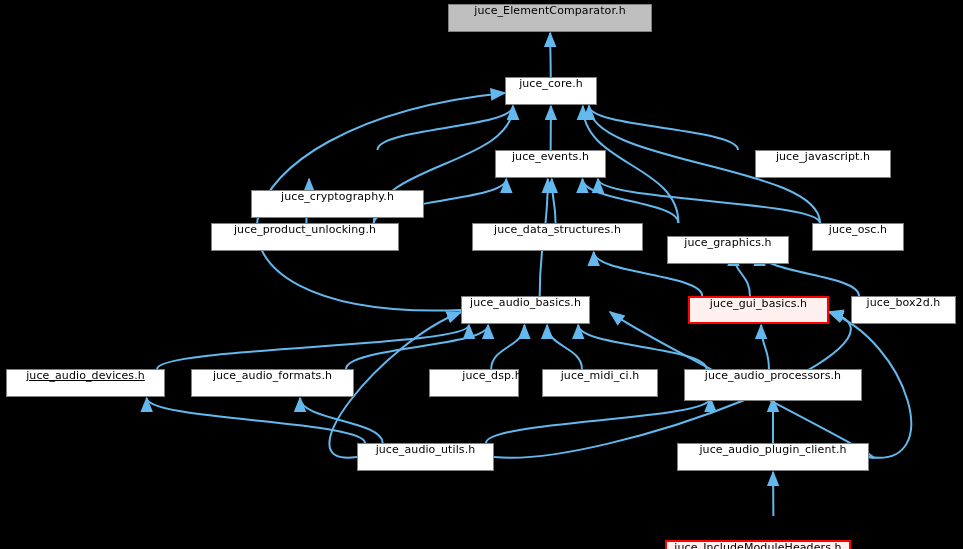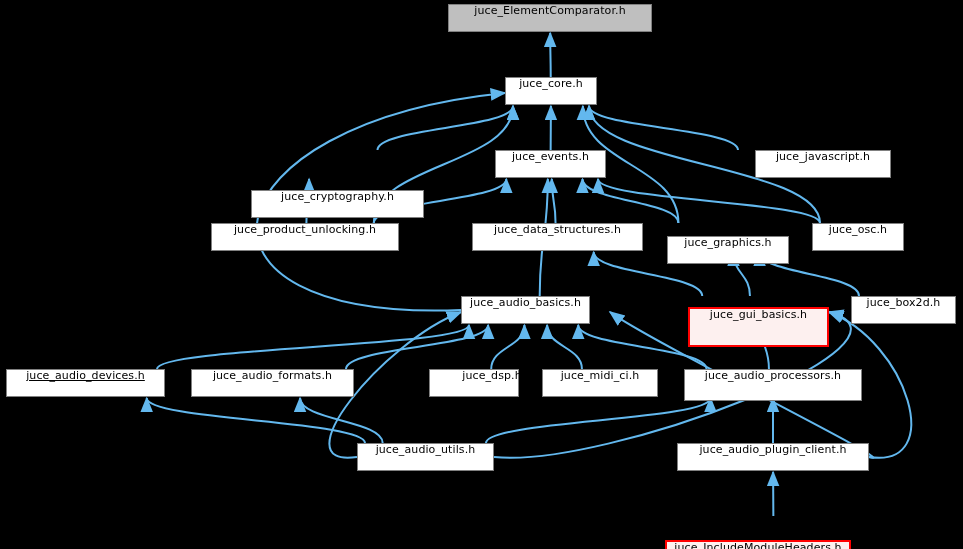--- a/index.html
+++ b/index.html
@@ -81,21 +81,21 @@
       </div>
       <div class="node" style="left: 667px; top: 236px; width: 122px; height: 28px;">
         <span>juce_graphics.h</span>
       </div>
       <div class="node" style="left: 812px; top: 223px; width: 92px; height: 28px;">
         <span>juce_osc.h</span>
       </div>
       <div class="node" style="left: 461px; top: 296px; width: 129px; height: 28px;">
         <span>juce_audio_basics.h</span>
       </div>
-      <div class="node highlight" style="left: 688px; top: 307px; width: 141px; height: 40px;">
+      <div class="node highlight" style="left: 688px; top: 296px; width: 141px; height: 28px;">
         <span>juce_gui_basics.h</span>
       </div>
       <div class="node" style="left: 851px; top: 296px; width: 105px; height: 28px;">
         <span>juce_box2d.h</span>
       </div>
       <div class="node" style="left: 6px; top: 369px; width: 159px; height: 28px; text-decoration: underline;">
         <span>juce_audio_devices.h</span>
       </div>
       <div class="node" style="left: 191px; top: 369px; width: 163px; height: 28px;">
         <span>juce_audio_formats.h</span>

